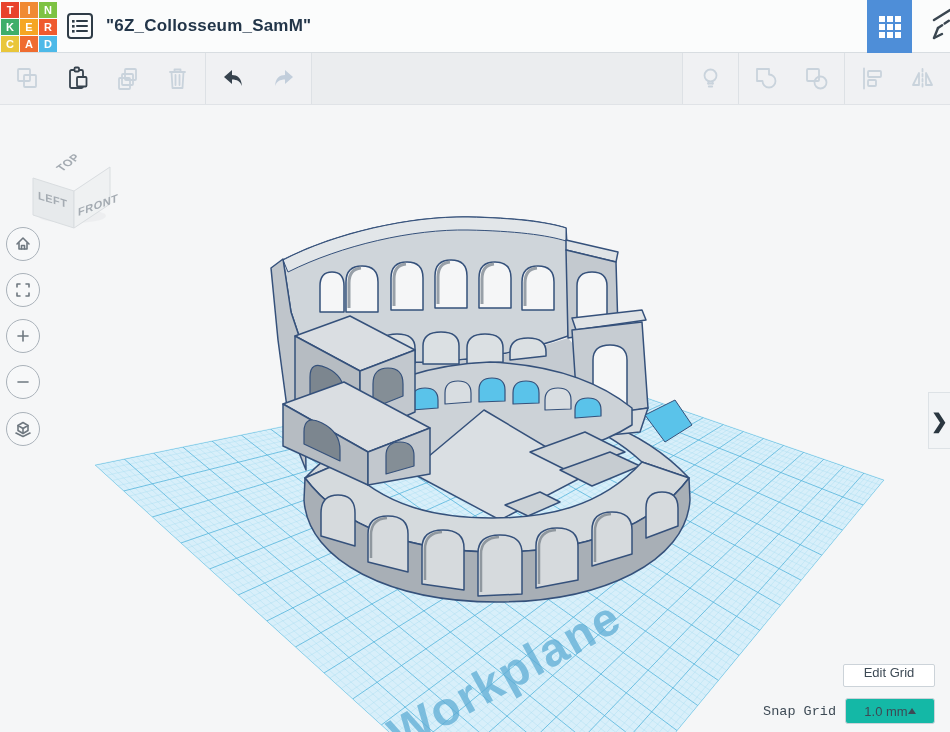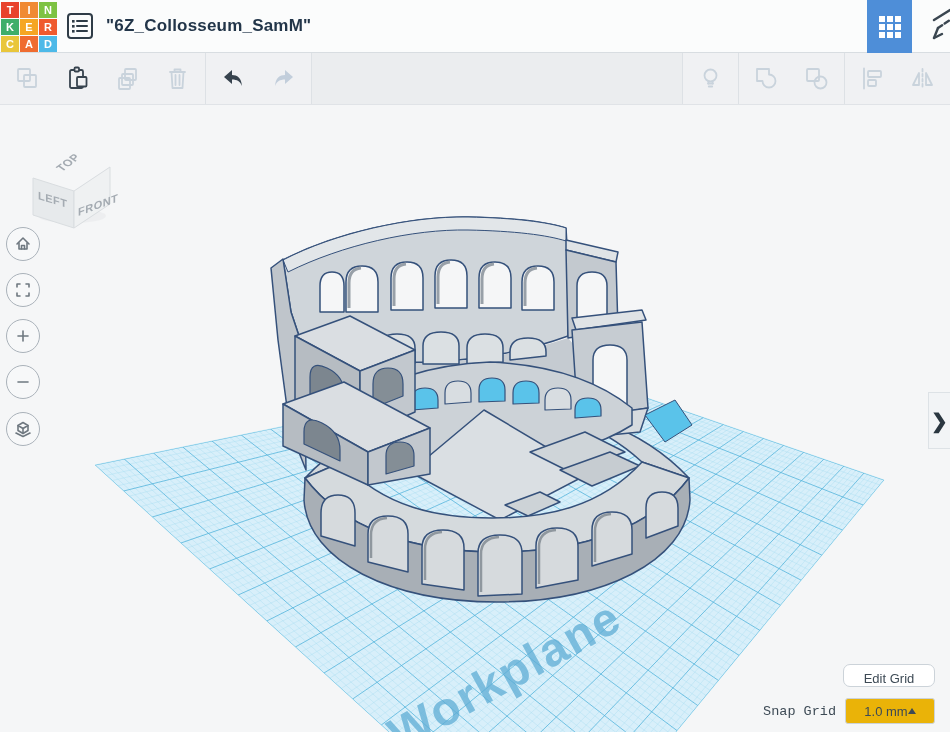--- a/index.html
+++ b/index.html
@@ -62,27 +62,27 @@
     stroke-linecap:round; stroke-linejoin:round; }
 
   
   .panel-tab { position:absolute; right:0; top:392px; width:22px; height:57px;
     background:#f2f4f6; border:1px solid #dde2e6; border-right:none; z-index:5;
     display:flex; align-items:center; justify-content:center; cursor:pointer;
     font-size:20px; font-weight:bold; color:#2a3640; }
 
   
   .edit-grid-btn { position:absolute; right:15px; top:664px; width:92px; height:23px;
-    background:#fff; border:1px solid #ccd3d9; border-radius:7px; z-index:5;
-    font-size:13px; color:#3d4a55; display:flex; align-items:flex-end;
+    background:#fff; border:1px solid #ccd3d9; border-radius:2px; z-index:5;
+    font-size:13px; color:#3d4a55; display:flex; align-items:flex-start;
     justify-content:center; cursor:pointer; }
   .snap-label { position:absolute; right:114px; top:704px; z-index:5;
     font-size:13.5px; color:#3d4a55;font-family:Liberation Mono, monospace; }
   .snap-dd { position:absolute; right:15px; top:698px; width:90px; height:26px;
-    background:#eab308; border:1px solid #ccd3d9; border-radius:3px; z-index:5;
+    background:#14b8a6; border:1px solid #ccd3d9; border-radius:3px; z-index:5;
     font-size:13px; color:#3d4a55; display:flex; align-items:center;
     justify-content:center; gap:0; cursor:pointer; }
   .caret-up { width:0; height:0; border-left:4.5px solid transparent;
     border-right:4.5px solid transparent; border-bottom:6px solid #3d4a55; }
 </style>
 </head>
 <body>
 
 <div class="page">
 

